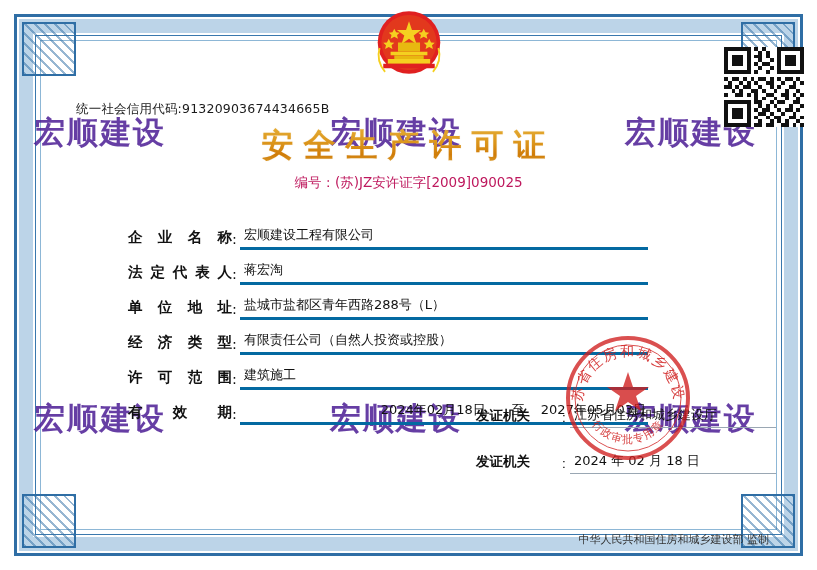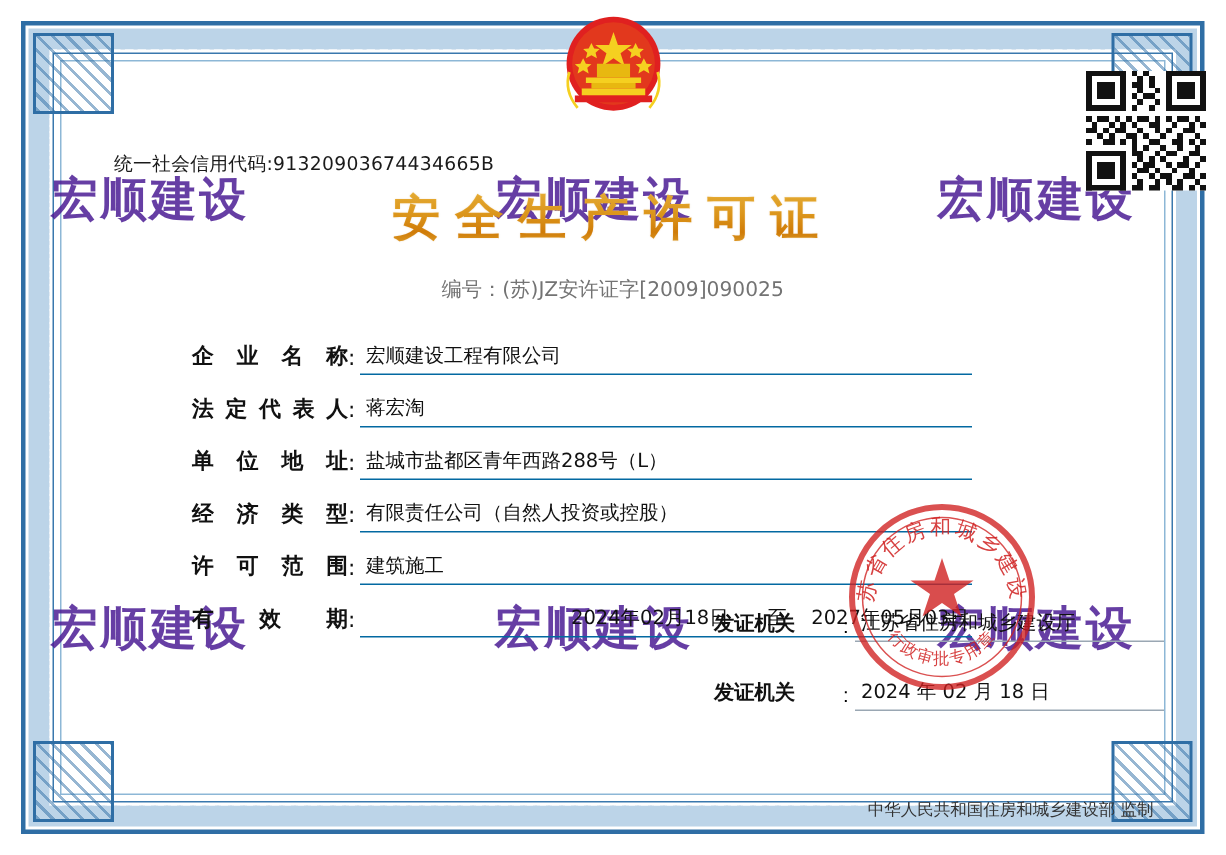--- a/index.html
+++ b/index.html
@@ -147,24 +147,24 @@
     -webkit-background-clip: text;
     background-clip: text;
     color: transparent;
     text-shadow: 0 0 1px rgba(180,110,10,0.25);
   }
 
   .cert-number {
     position: absolute;
     left: 0;
     right: 0;
-    top: 138px;
+    top: 128px;
     text-align: center;
     font-size: 13.5px;
-    color: #737373;
+    color: #be185d;
     font-family: "DejaVu Sans", sans-serif;
   }
 
   .qr {
     position: absolute;
     right: 13px;
     top: 47px;
     width: 80px;
     height: 80px;
     z-index: 8;
@@ -199,21 +199,21 @@
     flex: 0 0 8px;
     font-size: 14.5px;
     color: #111;
     padding-bottom: 3px;
     font-family: "DejaVu Sans", sans-serif;
   }
   .value {
     flex: 1 1 auto;
     font-size: 13px;
     color: #111;
-    border-bottom: 1px solid #0369a1;
+    border-bottom: 3px solid #0369a1;
     padding: 0 2px 3px 4px;
     font-family: "DejaVu Sans", sans-serif;
     min-height: 18px;
   }
 
   .row.validity .value { display: flex; align-items: flex-end; justify-content: flex-end; }
   .valid-from { padding-right: 22px; }
   .valid-sep { padding: 0 16px 0 4px; }
 
   

